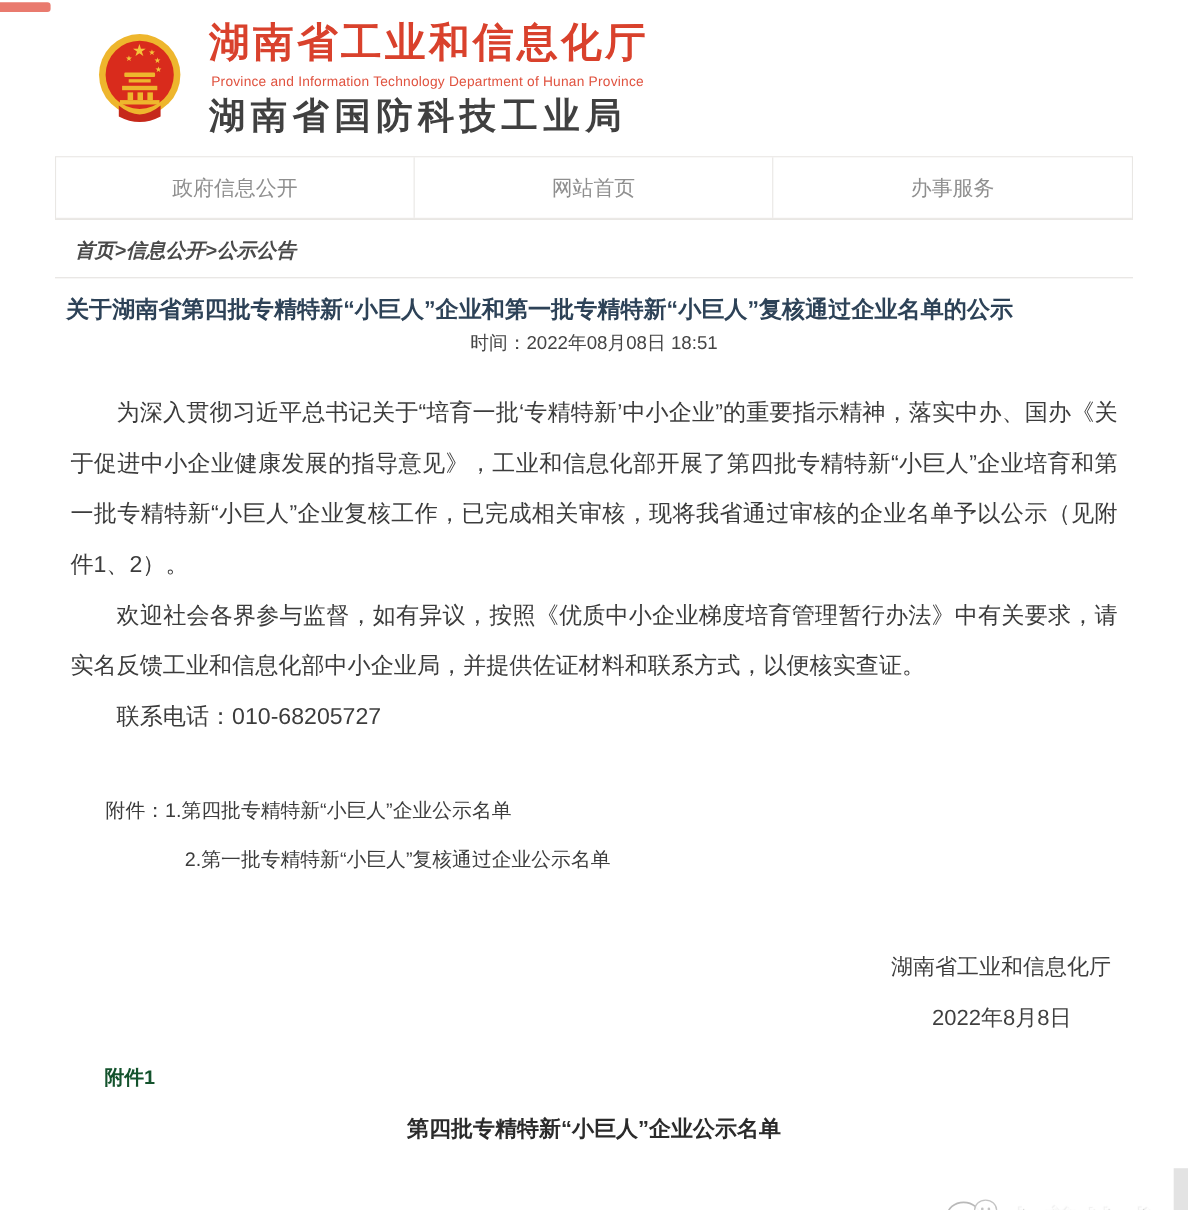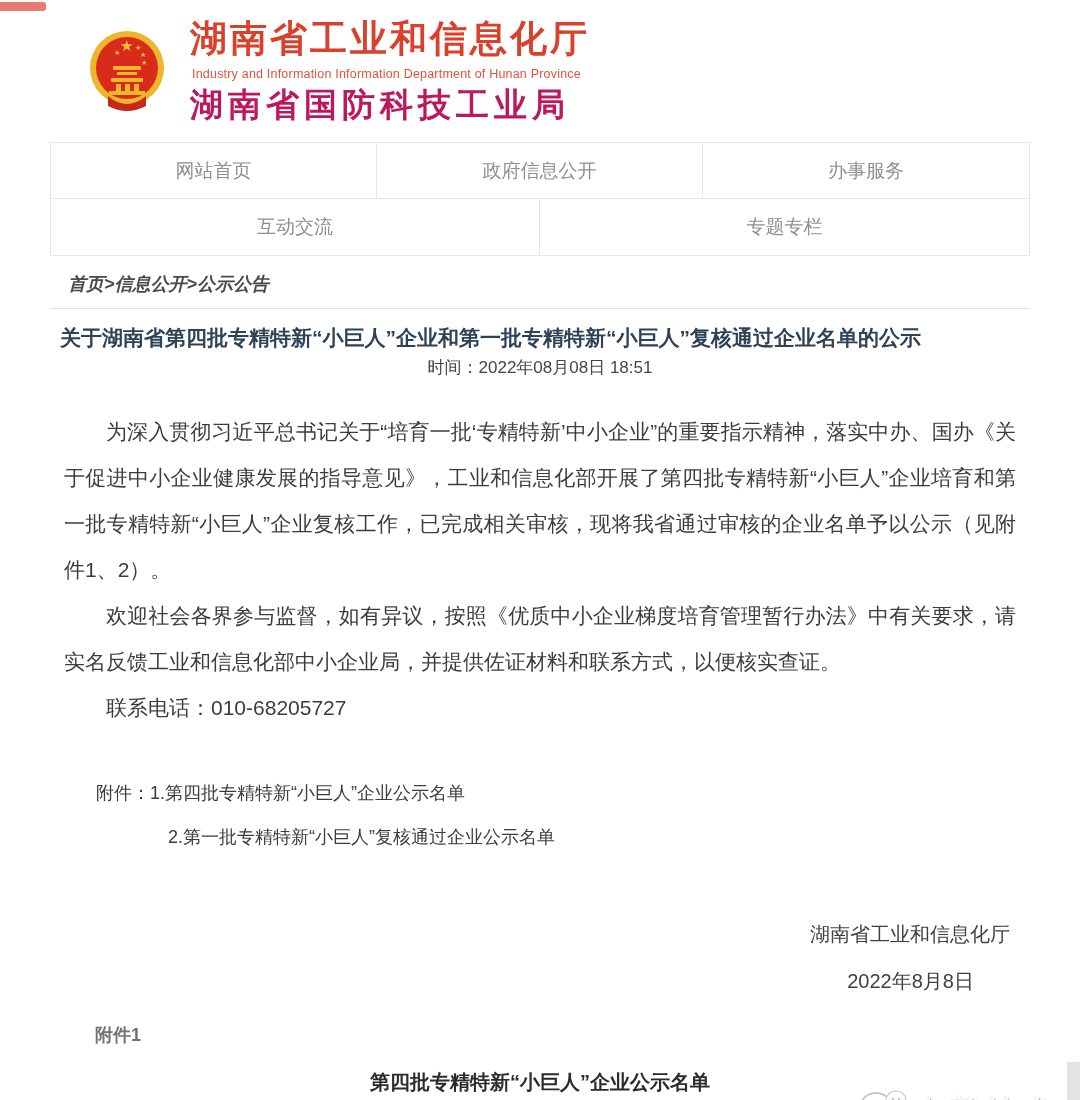--- a/index.html
+++ b/index.html
@@ -8,21 +8,21 @@
 
   .corner-mark { position:absolute; left:0; top:2px; width:46px; height:9px;
     background:#e4594a; border-radius:0 3px 3px 0; opacity:.8; }
 
   
   .site-header { display:flex; align-items:center; padding:14px 0 10px 88px; }
   .emblem { width:78px; height:86px; flex:0 0 auto; }
   .org-block { margin-left:24px; }
   .org-cn1 { font-size:37px; font-weight:bold; color:#d9412c; letter-spacing:3px; }
   .org-en  { font-size:12.5px; color:#e05340; margin:3px 0 2px 2px; letter-spacing:.2px; }
-  .org-cn2 { font-size:33px; font-weight:bold; color:#be185d; letter-spacing:5px; }
+  .org-cn2 { font-size:33px; font-weight:bold; color:#404040; letter-spacing:5px; }
 
   
   .main-nav { width:980px; margin:4px auto 0; border:1px solid #e9e7e4; background:#fff; }
   .nav-row { display:grid; height:56px; }
   .nav-row.r1 { grid-template-columns:1fr 1fr 1fr; border-bottom:1px solid #e9e7e4; }
   .nav-row.r2 { grid-template-columns:1fr 1fr; }
   .nav-cell { display:flex; align-items:center; justify-content:center;
     font-size:19px; color:#8f8f8f; border-right:1px solid #e9e7e4; cursor:pointer; }
   .nav-cell:last-child { border-right:none; }
 
@@ -41,21 +41,21 @@
 
   .attach-block { width:952px; margin:40px auto 0; font-size:18px; color:#3c3c3c; line-height:44px; }
   .attach-line1 { padding-left:32px; }
   .attach-line1 .att-link { cursor:pointer; }
   .attach-line2 { padding-left:104px; cursor:pointer; }
 
   .signature { margin:62px 70px 0 0; text-align:right; font-size:20px; color:#3f3f3f; }
   .signature .sig-org {}
   .signature .sig-date { margin-top:20px; padding-right:36px;padding-left:45px; }
 
-  .annex-label { margin:28px 0 0 95px; font-size:18px; font-weight:600; color:#737373; }
+  .annex-label { margin:28px 0 0 95px; font-size:18px; font-weight:600; color:#14532d; }
   .table-title { text-align:center; font-size:20px; font-weight:bold; color:#2b2b2b; margin-top:22px; }
 
   
   .watermark { position:absolute; top:1088px; right:22px; display:flex; align-items:center; }
   .wm-text { font-size:31px; font-weight:bold; letter-spacing:5px;
     color:rgba(255,255,255,0.92);
     text-shadow:1px 1px 1px rgba(130,130,130,0.65), -1px -1px 1px rgba(235,235,235,0.8); }
   .edge-block { position:absolute; right:0; top:1062px; width:13px; height:38px;
     background:#dadada; opacity:.75; }
 </style>
@@ -79,34 +79,30 @@
       <rect x="29" y="44" width="20" height="3" fill="#eeb62d"></rect>
       <rect x="23" y="50" width="32" height="4" fill="#eeb62d"></rect>
       <rect x="28" y="56" width="5" height="7" fill="#eeb62d"></rect>
       <rect x="37" y="56" width="5" height="7" fill="#eeb62d"></rect>
       <rect x="46" y="56" width="5" height="7" fill="#eeb62d"></rect>
       <rect x="21" y="63" width="36" height="4" fill="#eeb62d"></rect>
     </svg>
   </span>
   <div class="org-block">
     <div class="org-cn1">湖南省工业和信息化厅</div>
-    <div class="org-en">Industry and Information Information Department of Hunan Province</div>
+    <div class="org-en">Province and Information Technology Department of Hunan Province</div>
     <div class="org-cn2">湖南省国防科技工业局</div>
   </div>
 </div>
 
 <div class="main-nav">
   <div class="nav-row r1">
+    <div class="nav-cell">政府信息公开</div>
     <div class="nav-cell">网站首页</div>
-    <div class="nav-cell">政府信息公开</div>
     <div class="nav-cell">办事服务</div>
-  </div>
-  <div class="nav-row r2">
-    <div class="nav-cell">互动交流</div>
-    <div class="nav-cell">专题专栏</div>
   </div>
 </div>
 
 <div class="breadcrumb">首页&gt;信息公开&gt;公示公告</div>
 <div class="rule"></div>
 
 <div class="article-title">关于湖南省第四批专精特新“小巨人”企业和第一批专精特新“小巨人”复核通过企业名单的公示</div>
 <div class="article-time">时间：2022年08月08日 18:51</div>
 
 <div class="article-body">

